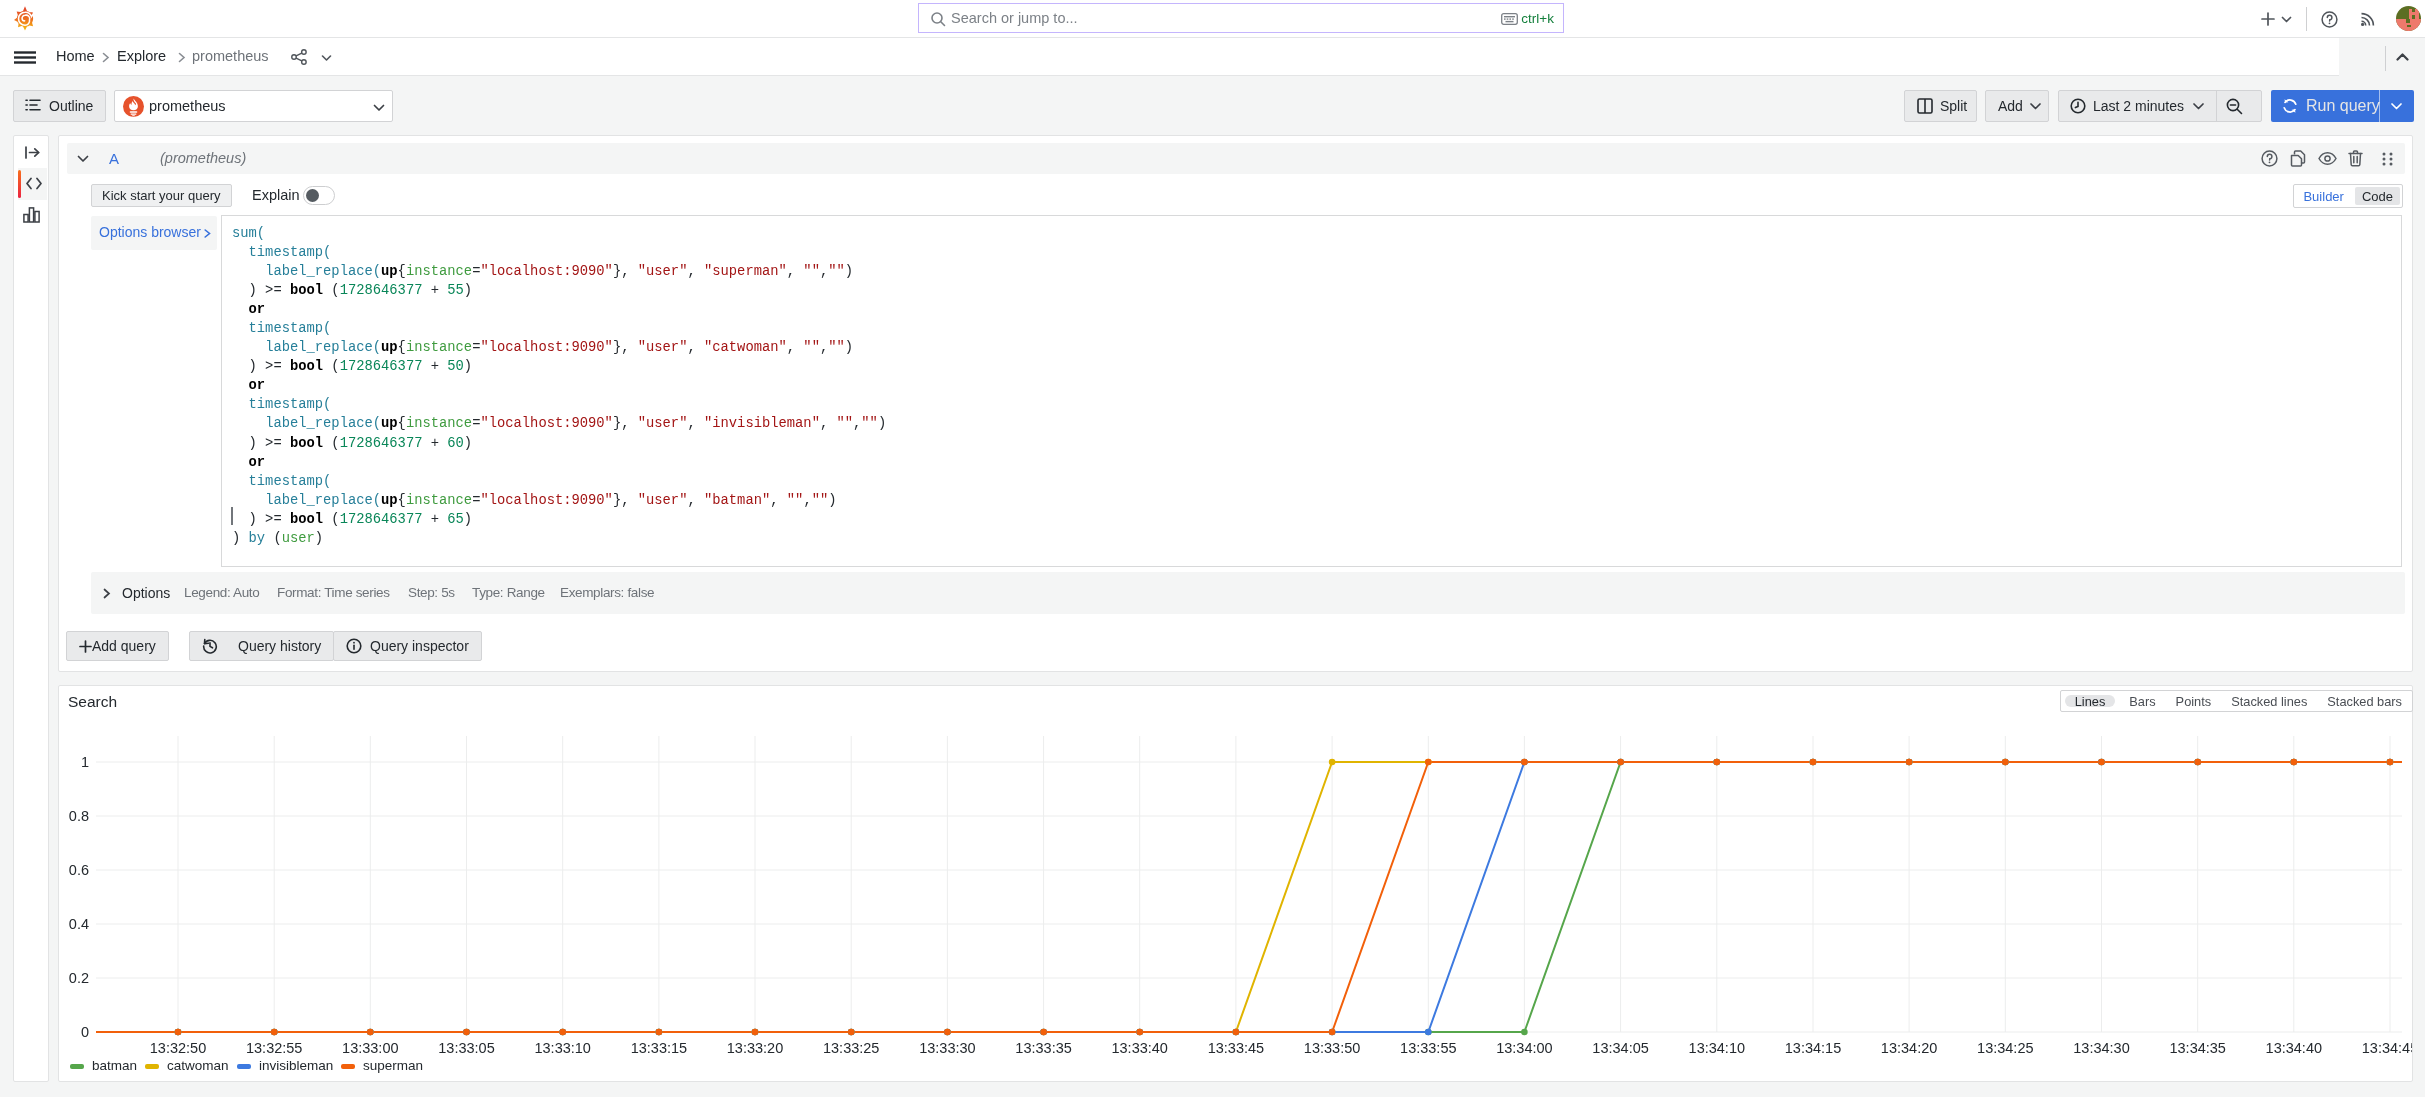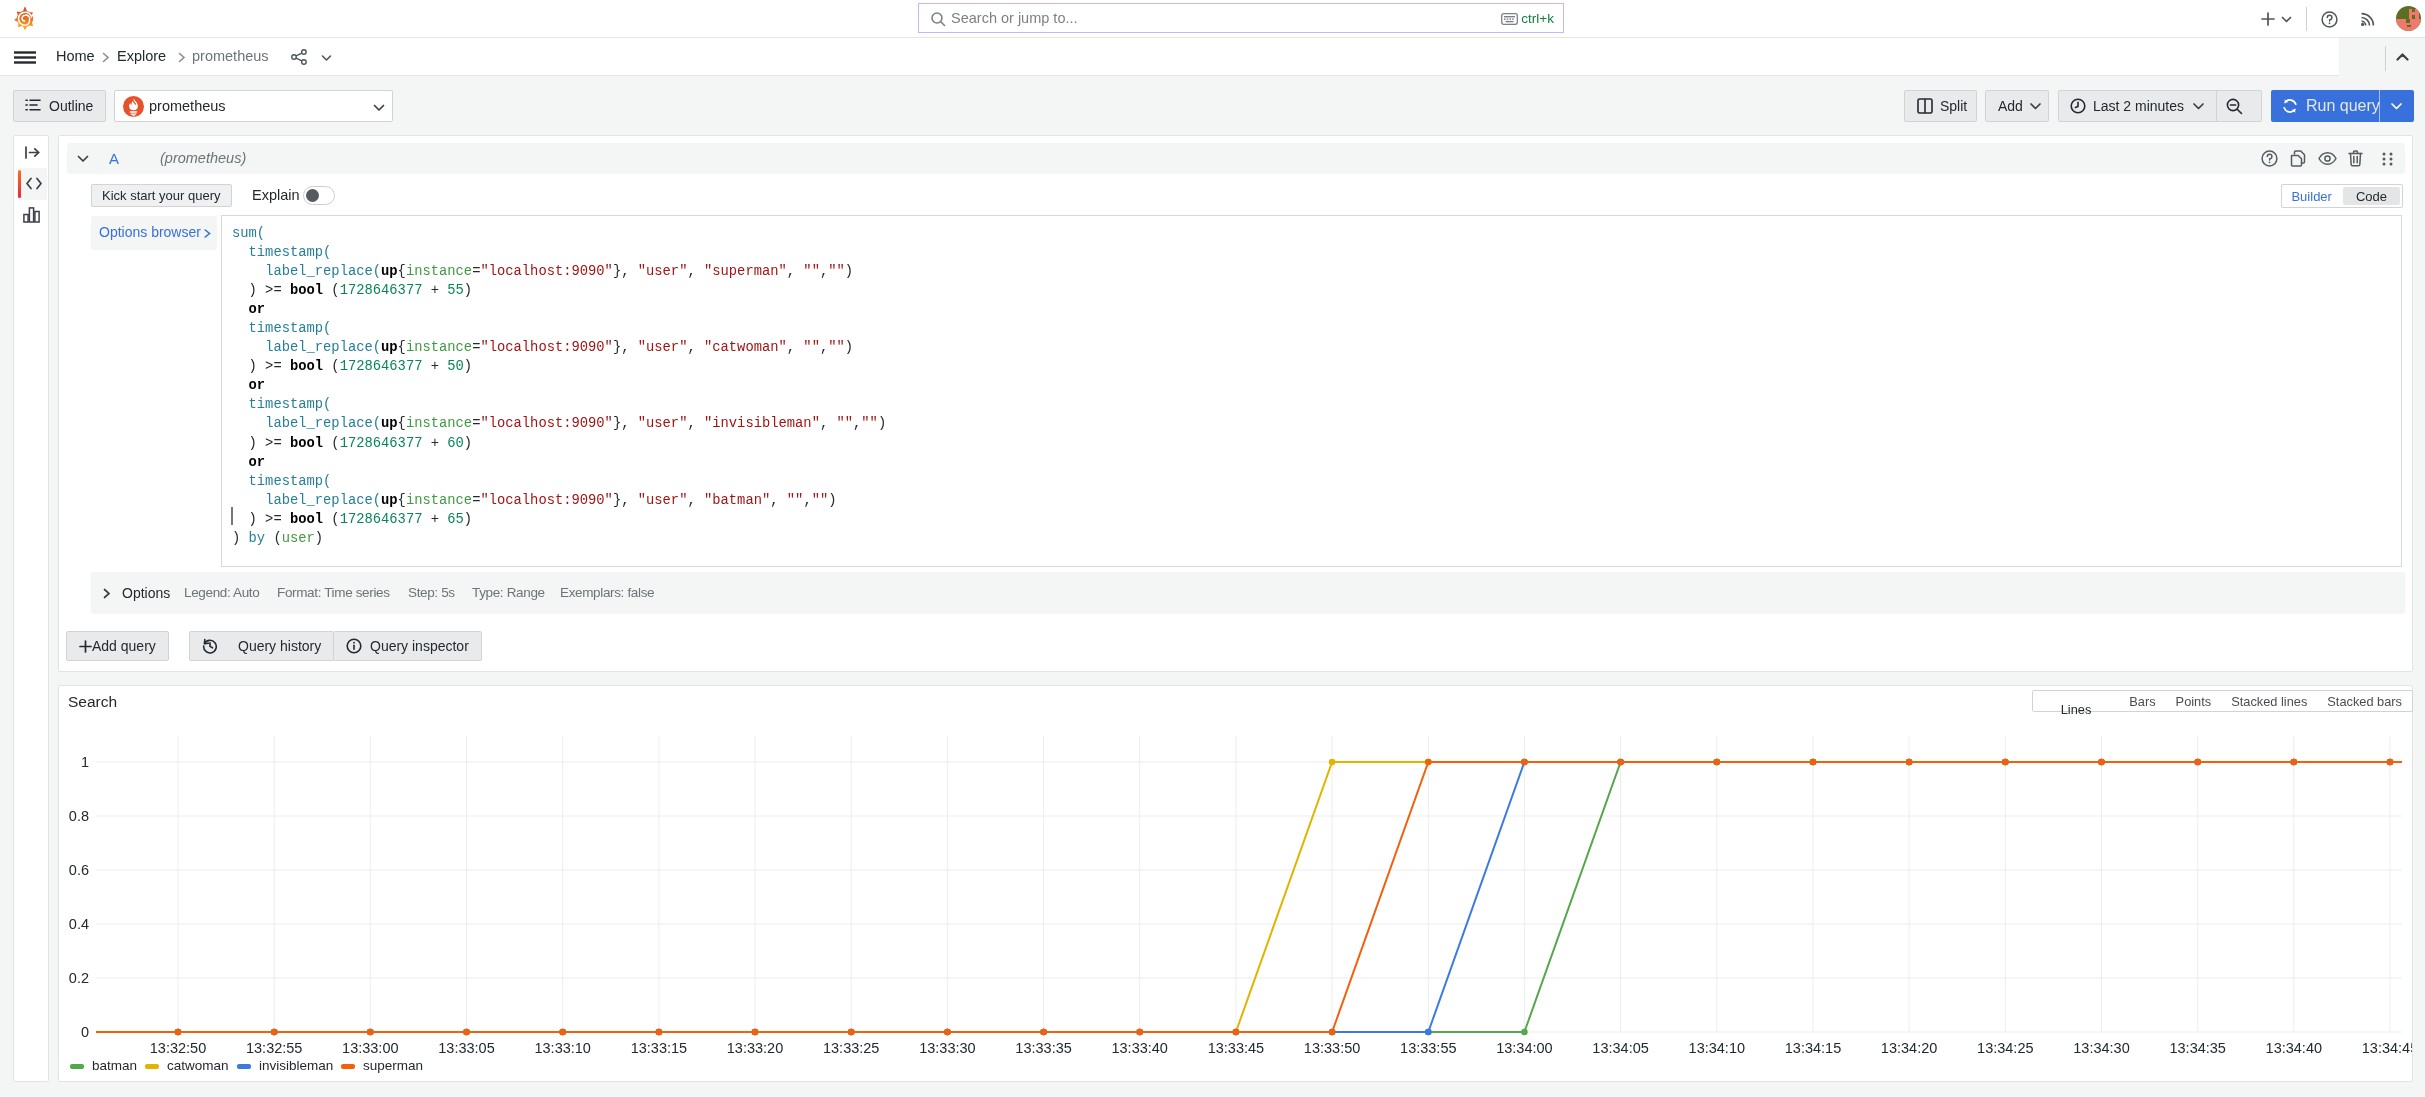--- a/index.html
+++ b/index.html
@@ -254,21 +254,21 @@
       </g>
     </svg>
 </div>
 <div class="abs" style="left:91px;top:184px;height:23px;padding:0 10px;display:flex;align-items:center;background:#eff0f1;border:1px solid #d2d3d5;border-radius:2px;font-size:13px;font-weight:500">Kick start your query</div>
 <span class="abs" style="left:252px;top:184px;line-height:23px;font-size:14.5px">Explain</span>
 <div class="abs" style="left:303px;top:186px;width:32px;height:19px;background:#fff;border:1px solid #cdced0;border-radius:10px">
   <div class="abs" style="left:2px;top:2px;width:13px;height:13px;border-radius:50%;background:#555b61"></div>
 </div>
 <div class="abs" style="right:22px;top:184px;height:24px;display:flex;border:1px solid #d2d3d5;border-radius:2px;font-size:13px;background:#fff">
   <div style="padding:0 9px;display:flex;align-items:center;color:#3871dc">Builder</div>
-  <div style="margin:2px;padding:0 13px;display:flex;align-items:center;background:#e4e5e7;border-radius:2px;font-weight:500">Code</div>
+  <div style="margin:2px;padding:0 7px;display:flex;align-items:center;background:#e4e5e7;border-radius:2px;font-weight:500">Code</div>
 </div>
 <div class="band" style="left:91px;top:216px;width:126px;height:34px">
   <span class="abs" style="left:8px;top:0;line-height:33px;font-size:14px;color:#3871dc">Options browser</span>
   <svg class="abs" style="left:113px;top:13px" width="7" height="9" viewBox="0 0 7 9">
       <path d="M1.2 1 L5.5 4.5 L1.2 8" fill="none" stroke="#3871dc" stroke-width="1.6" stroke-linecap="round"></path>
     </svg>
 </div>
 <div class="abs" style="left:221px;top:215px;width:2181px;height:352px;border:1px solid #d8d9da;background:#fff"></div>
 <div class="abs" style="left:231px;top:507px;width:1.5px;height:18px;background:#72767b"></div>
 <pre class="code"><span class="t">sum(</span>
@@ -481,21 +481,21 @@
 <circle cx="1754.0" cy="76" r="3.3" fill="#F2600A"></circle>
 <circle cx="1850.1" cy="76" r="3.3" fill="#F2600A"></circle>
 <circle cx="1946.3" cy="76" r="3.3" fill="#F2600A"></circle>
 <circle cx="2042.5" cy="76" r="3.3" fill="#F2600A"></circle>
 <circle cx="2138.7" cy="76" r="3.3" fill="#F2600A"></circle>
 <circle cx="2234.8" cy="76" r="3.3" fill="#F2600A"></circle>
 <circle cx="2331.0" cy="76" r="3.3" fill="#F2600A"></circle>
 </svg>
 </div>
 <div class="abs" style="right:12px;top:690px;height:22px;display:flex;border:1px solid #d2d3d5;border-radius:2px;font-size:12.8px;background:#fff;align-items:stretch;white-space:nowrap">
-  <div style="margin:18px;padding:0 10px;display:flex;align-items:center;background:#e4e5e7;border-radius:8px;font-weight:500">Lines</div>
+  <div style="margin:4px;padding:0 10px;display:flex;align-items:center;background:#e4e5e7;border-radius:8px;font-weight:500">Lines</div>
   <div style="padding:0 10px;display:flex;align-items:center;color:#4a4e54">Bars</div>
   <div style="padding:0 10px;display:flex;align-items:center;color:#4a4e54">Points</div>
   <div style="padding:0 10px;display:flex;align-items:center;color:#4a4e54">Stacked lines</div>
   <div style="padding:0 10px;display:flex;align-items:center;color:#4a4e54">Stacked bars</div>
 </div>
 <div class="abs" style="left:70px;top:1064px;width:14px;height:4.5px;border-radius:2px;background:#56A64B"></div>
 <span class="abs" style="left:92px;top:1058px;font-size:13.5px">batman</span>
 <div class="abs" style="left:145px;top:1064px;width:14px;height:4.5px;border-radius:2px;background:#E0B400"></div>
 <span class="abs" style="left:167px;top:1058px;font-size:13.5px">catwoman</span>
 <div class="abs" style="left:237px;top:1064px;width:14px;height:4.5px;border-radius:2px;background:#3D7AE0"></div>

